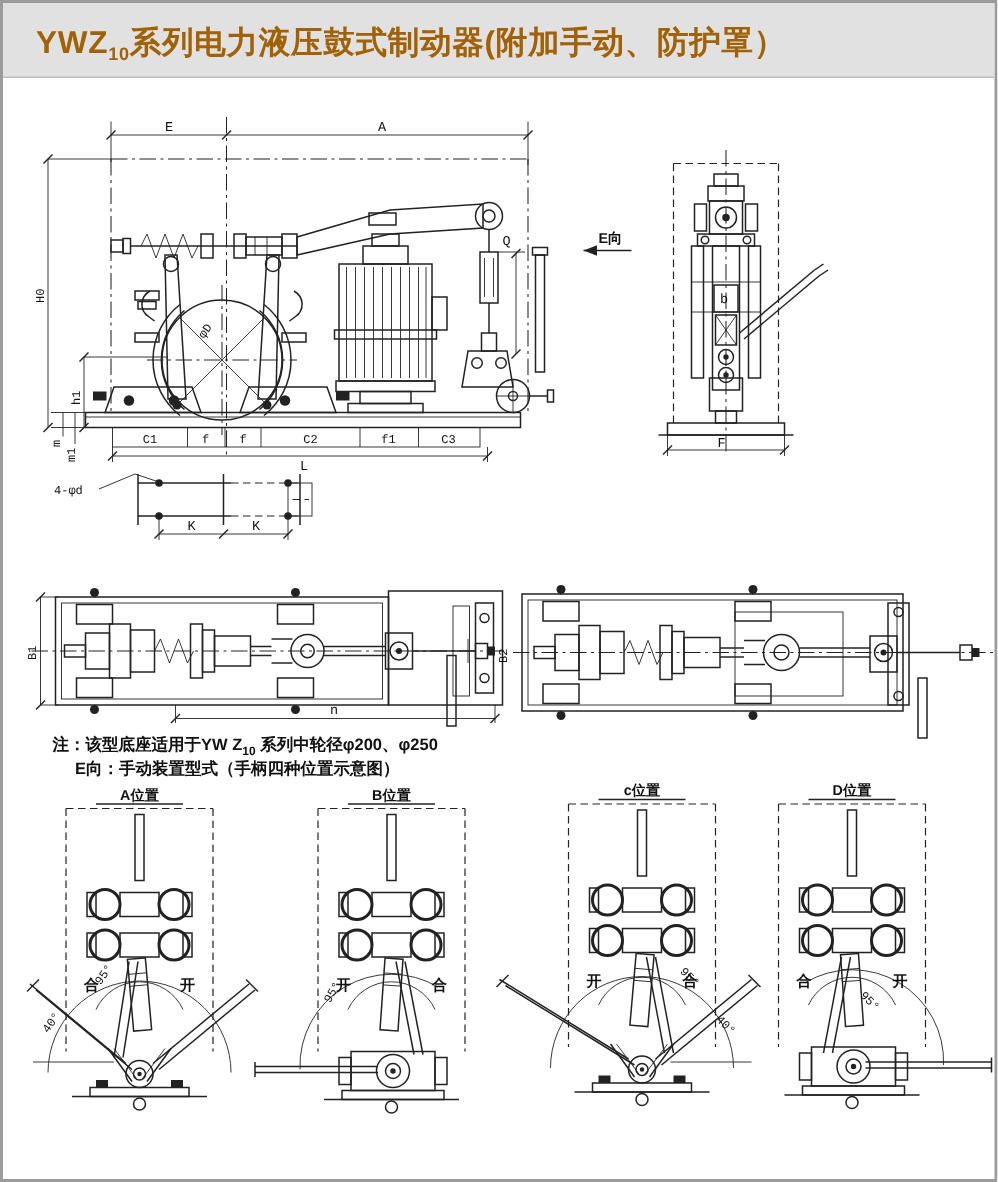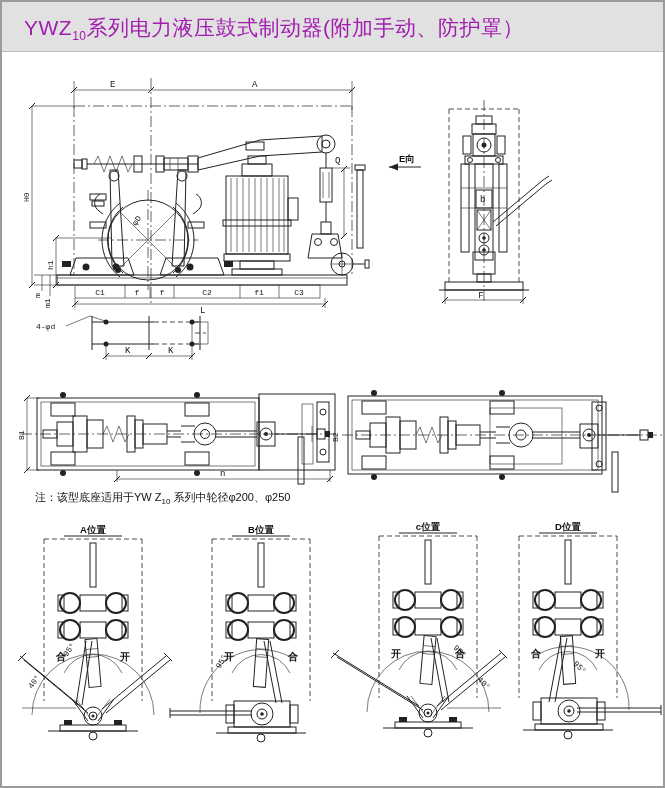--- a/index.html
+++ b/index.html
@@ -1,20 +1,20 @@
 <!DOCTYPE html>
 <html><head>
 <meta charset="utf-8">
 <style>
   html,body{margin:0;padding:0;background:#fff;font-family:"Liberation Sans",sans-serif;}
   #sheet{position:relative;width:661px;height:784px;border:2px solid #9b9b9b;background:#fff;overflow:hidden;}
   #titlebar{position:absolute;left:0;top:0;width:100%;height:50px;background:#e1e1e1;border-bottom:1px solid #bdbdbd;box-sizing:border-box;}
-  #titlebar .t{position:absolute;left:22px;top:12px;font-size:21px;font-weight:normal;color:#a21caf;letter-spacing:0.5px;white-space:nowrap;}
+  #titlebar .t{position:absolute;left:22px;top:12px;font-size:21px;font-weight:bold;color:#a16207;letter-spacing:0.5px;white-space:nowrap;}
   #titlebar sub{font-size:12px;}
-  .note{position:absolute;font-size:11px;font-weight:400;color:#111;white-space:nowrap;line-height:16px;text-align:right;}
+  .note{position:absolute;font-size:11px;font-weight:700;color:#111;white-space:nowrap;line-height:16px;text-align:right;}
   .note sub{font-size:8px;}
   svg{position:absolute;}
   .pos-svg{overflow:visible;}
   .ln{stroke:#222;fill:none;stroke-width:1;}
   .th{stroke:#222;fill:none;stroke-width:0.6;}
   .w2{stroke:#222;fill:none;stroke-width:2;}
   .dash{stroke:#222;fill:none;stroke-width:0.8;stroke-dasharray:5 3;}
   .dd{stroke:#222;fill:none;stroke-width:0.7;stroke-dasharray:11 3 2 3;}
   .fl{fill:#222;stroke:none;}
   .dt{font:8px "Liberation Mono",monospace;fill:#111;}
@@ -365,20 +365,21 @@
       <circle class="ln" cx="259" cy="26" r="3"></circle>
         <circle class="ln" cx="259" cy="82" r="3"></circle>
       <line class="ln" x1="258" y1="53" x2="300" y2="53"></line>
       <rect class="ln" x="300" y="48" width="8" height="10"></rect>
         <rect class="fl" x="308" y="50" width="5" height="6"></rect>
       <rect class="ln" x="272" y="70" width="6" height="40"></rect>
     </g>
   </svg>
 
   <div class="note" style="left:33px;top:487px;"><span>注：该型底座适用于YW Z</span><sub>10</sub><span> 系列中轮径φ200、φ250</span></div>
+  <div class="note" style="left:48px;top:503px;">E向：手动装置型式（手柄四种位置示意图）</div>
 
   <svg class="pos-svg" style="left:12px;top:521px;" width="162" height="220" viewBox="0 0 162 220">
     <text class="ct9" x="79" y="10" text-anchor="middle">A位置</text>
     <line class="ln" x1="50" y1="13" x2="108" y2="13"></line>
     <path class="dash" d="M30,16 V178 M128,16 V178 M30,16 H128"></path>
     <rect class="ln" x="76" y="20" width="6" height="44"></rect>
     <g>
       <circle class="w2" cx="56" cy="80" r="10"></circle>
         <circle class="w2" cx="102" cy="80" r="10"></circle>
       <rect class="ln" x="66" y="72" width="26" height="16"></rect>

